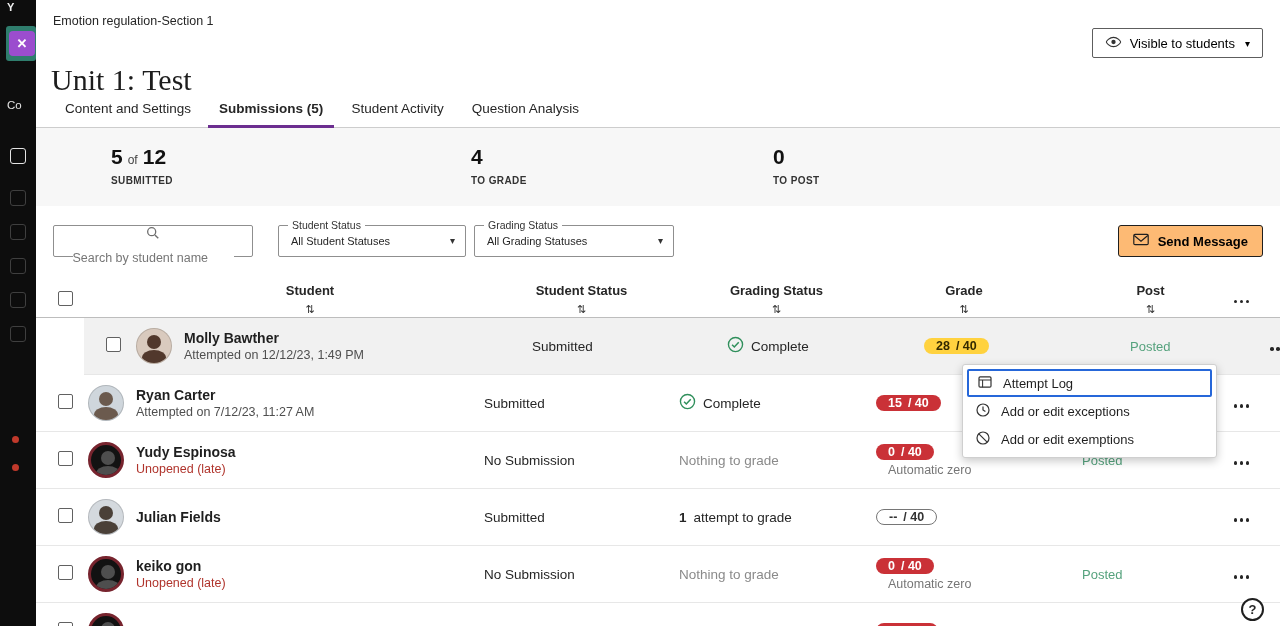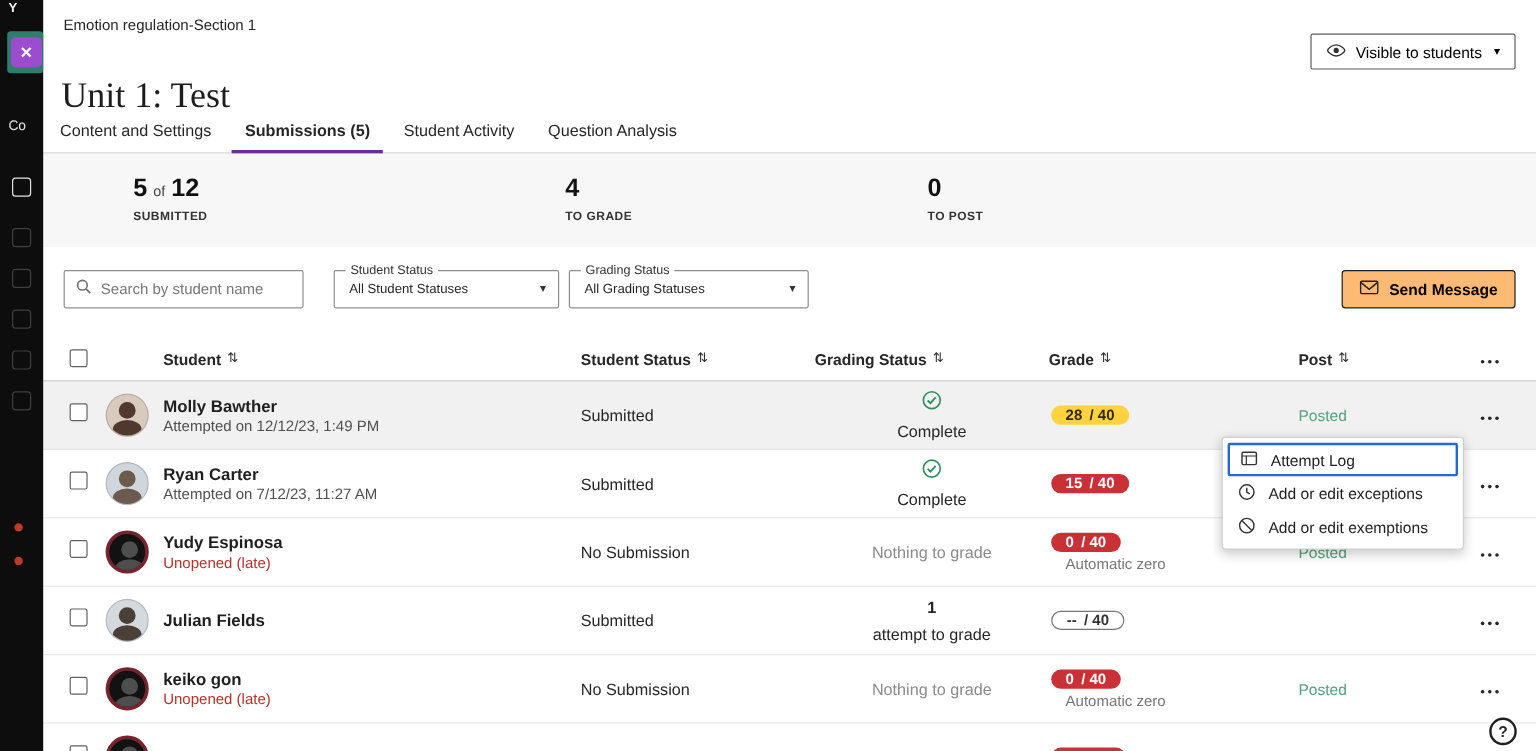--- a/index.html
+++ b/index.html
@@ -20,83 +20,83 @@
   .sb-dot { position:absolute; left:12px; width:7px; height:7px; border-radius:50%; background:#c0392b; }
   
   .main { position:absolute; left:36px; top:0; right:0; bottom:0; background:#fff;border-radius:10px; }
   .hdr { position:relative; height:92px; }
   .breadcrumb { position:absolute; left:17px; top:14px; font-size:12.5px; color:#262626; }
   .page-title { position:absolute; left:15px; top:28px; font-family:"Liberation Serif", serif; font-size:30px; color:#1d1d1d;margin-top:35px; }
   .vis-btn { position:absolute; right:17px; top:28px; height:30px; display:flex; align-items:center; gap:8px;
              border:1px solid #5d5d5d; border-radius:2px; background:#fff; padding:0 12px; font-size:13px; cursor:pointer; }
   .vis-caret { font-size:10px; margin-left:2px; }
   
-  .tabs { height:36px; display:flex; border-bottom:1px solid #cdcdcd; }
+  .tabs { height:36px; display:flex; padding-left:15px; border-bottom:1px solid #cdcdcd; }
   .tab { padding:0 14px; line-height:34px; font-size:13.5px; position:relative; cursor:pointer; white-space:nowrap; }
   .tab.active { font-weight:700; }
   .tab.active::after { content:""; position:absolute; left:3px; right:3px; bottom:-1px; height:3px; background:#6c2e90; }
   
   .stats { position:relative; height:78px; background:#f7f7f7; }
   .stat { position:absolute; top:17px; }
   .s1 { left:75px; } .s2 { left:435px; } .s3 { left:737px; }
   .stat .nums { display:flex; align-items:baseline; gap:5px; }
   .stat .big { font-size:21px; font-weight:700; color:#111; }
   .stat .of { font-size:12px; color:#444; }
   .stat .cap { margin-top:6px; font-size:10px; font-weight:600; letter-spacing:.4px; color:#333; }
   
   .filters { position:relative; height:76px; background:#fff; }
   .search { position:absolute; left:17px; top:19px; width:200px; height:32px; border:1px solid #8f8f8f; border-radius:2px;
-            display:flex; align-items:center; gap:7px; padding:0 9px; background:#fff; }
+            display:flex; align-items:center; gap:7px; padding:0 9px; background:#fff;flex-direction:column; }
   .search input { border:0; outline:0; flex:1; font-size:12.5px; font-family:inherit; color:#262626; min-width:0; }
   .search input::placeholder { color:#767676; }
   .selbox { position:absolute; top:19px; height:32px; border:1px solid #8f8f8f; border-radius:2px; background:#fff; cursor:pointer; }
   .sb-ss { left:242px; width:188px; }
   .sb-gs { left:438px; width:200px; }
   .sel-label { position:absolute; top:-7px; left:9px; background:#fff; padding:0 4px; font-size:10.5px; color:#333; }
   .sel-value { display:block; line-height:30px; padding-left:12px; font-size:11px; color:#262626; }
   .sel-caret { position:absolute; right:10px; top:0; line-height:30px; font-size:10px; color:#333; }
   .send-btn { position:absolute; right:17px; top:19px; height:32px; display:flex; align-items:center; gap:9px;
               border:1px solid #1f1f1f; border-radius:3px; background:#fdba74; padding:0 14px; font-size:13px; font-weight:600; cursor:pointer; }
   
   .grid-cols { display:grid; grid-template-columns:36px 48px 348px 195px 195px 180px 165px 1fr; padding:0 28px 0 16px; align-items:center; }
   .thead { height:36px; border-bottom:1px solid #bdbdbd; font-size:13px; font-weight:700; color:#262626; }
-  .hcell { display:flex; align-items:flex-start; gap:5px; cursor:pointer; }
+  .hcell { display:flex; align-items:center; gap:5px; cursor:pointer;flex-direction:column; }
   .sortg { font-size:11px; font-weight:400; color:#333; }
   .checkbox { width:15px; height:15px; border:1.5px solid #616161; border-radius:2px; background:#fff; display:inline-block; margin-left:6px; cursor:pointer; }
   .trow { height:57px; border-bottom:1px solid #e7e7e7; position:relative; }
-  .trow.hl { background:#f1f1f1; }
+  .trow.hl { background:#f1f1f1;margin-left:48px; }
   .avatar { width:36px; height:36px; border-radius:50%; position:relative; overflow:hidden; display:block; border:1px solid rgba(0,0,0,.15); }
   .avatar::before { content:""; position:absolute; width:14px; height:14px; border-radius:50%; left:10px; top:6px; }
   .avatar::after  { content:""; position:absolute; width:24px; height:16px; border-radius:50% 50% 0 0; left:5px; top:21px; }
   .av-f1 { background:#d9cabe; } .av-f1::before,.av-f1::after { background:#51382c; }
   .av-m1 { background:#cfd6dc; } .av-m1::before,.av-m1::after { background:#6b5a4e; }
   .av-m2 { background:#d4d9de; } .av-m2::before,.av-m2::after { background:#4a4038; }
   .av-anon { background:#121212; border:3px solid #77242e; } .av-anon::before,.av-anon::after { background:#4e4e4e; }
   .namec { display:flex; flex-direction:column; justify-content:center; gap:2px; }
   .nm { font-size:14px; font-weight:600; color:#1f1f1f; cursor:pointer; }
   .sub { font-size:12.5px; color:#4f4f4f; }
   .sub.late { color:#b0342c; }
   .cell-txt { font-size:13.5px; color:#262626; }
   .muted { color:#8a8a8a; }
-  .gs { display:flex; align-items:center; gap:7px;flex-direction:column; }
+  .gs { display:flex; align-items:center; gap:7px; }
   .b1 { font-weight:700; }
   .gradec { display:flex; flex-direction:column; align-items:flex-start; justify-content:center; gap:3px; padding-left:2px; }
   .pill { height:16px; border-radius:12px; display:inline-flex; align-items:center; gap:6px; padding:0 12px; font-size:12.5px; font-weight:700; cursor:pointer; }
   .pill.yellow { background:#ffd23f; color:#332a00; }
   .pill.red { background:#ca3137; color:#fff; }
   .pill.outline { background:#fff; border:1px solid #767676; color:#333; }
   .pill.empty { min-width:62px; }
   .gnote { font-size:12.5px; color:#767676; margin-left:12px; }
   .postc { padding-left:28px; font-size:13px; }
   .posted { color:#55a27d; }
   .dotsc { justify-self:end; }
   .dots { display:inline-flex; gap:2.5px; padding:5px 3px; cursor:pointer; }
   .dots i { width:3.5px; height:3.5px; border-radius:50%; background:#262626; display:block; }
   
-  .menu { position:absolute; left:982px; top:364px; width:202px; background:#fff; border:1px solid #cfcfcf; border-radius:3px;
+  .menu { position:absolute; left:926px; top:364px; width:255px; background:#fff; border:1px solid #cfcfcf; border-radius:3px;
           box-shadow:0 3px 10px rgba(0,0,0,.22); padding:4px; z-index:6; }
   .mi { display:flex; align-items:center; gap:10px; height:28px; padding:0 8px; font-size:13px; color:#1f1f1f; border-radius:2px; cursor:pointer; background:#fff; }
   .mi.focus { border:2px solid #2667d9; }
   .mi svg { flex:0 0 auto; }
   
   .help { position:absolute; right:16px; bottom:5px; width:23px; height:23px; border:2px solid #1f1f1f; border-radius:50%;
           display:flex; align-items:center; justify-content:center; font-size:13px; font-weight:700; cursor:pointer; background:#fff; }
 </style>
 </head>
 <body>

